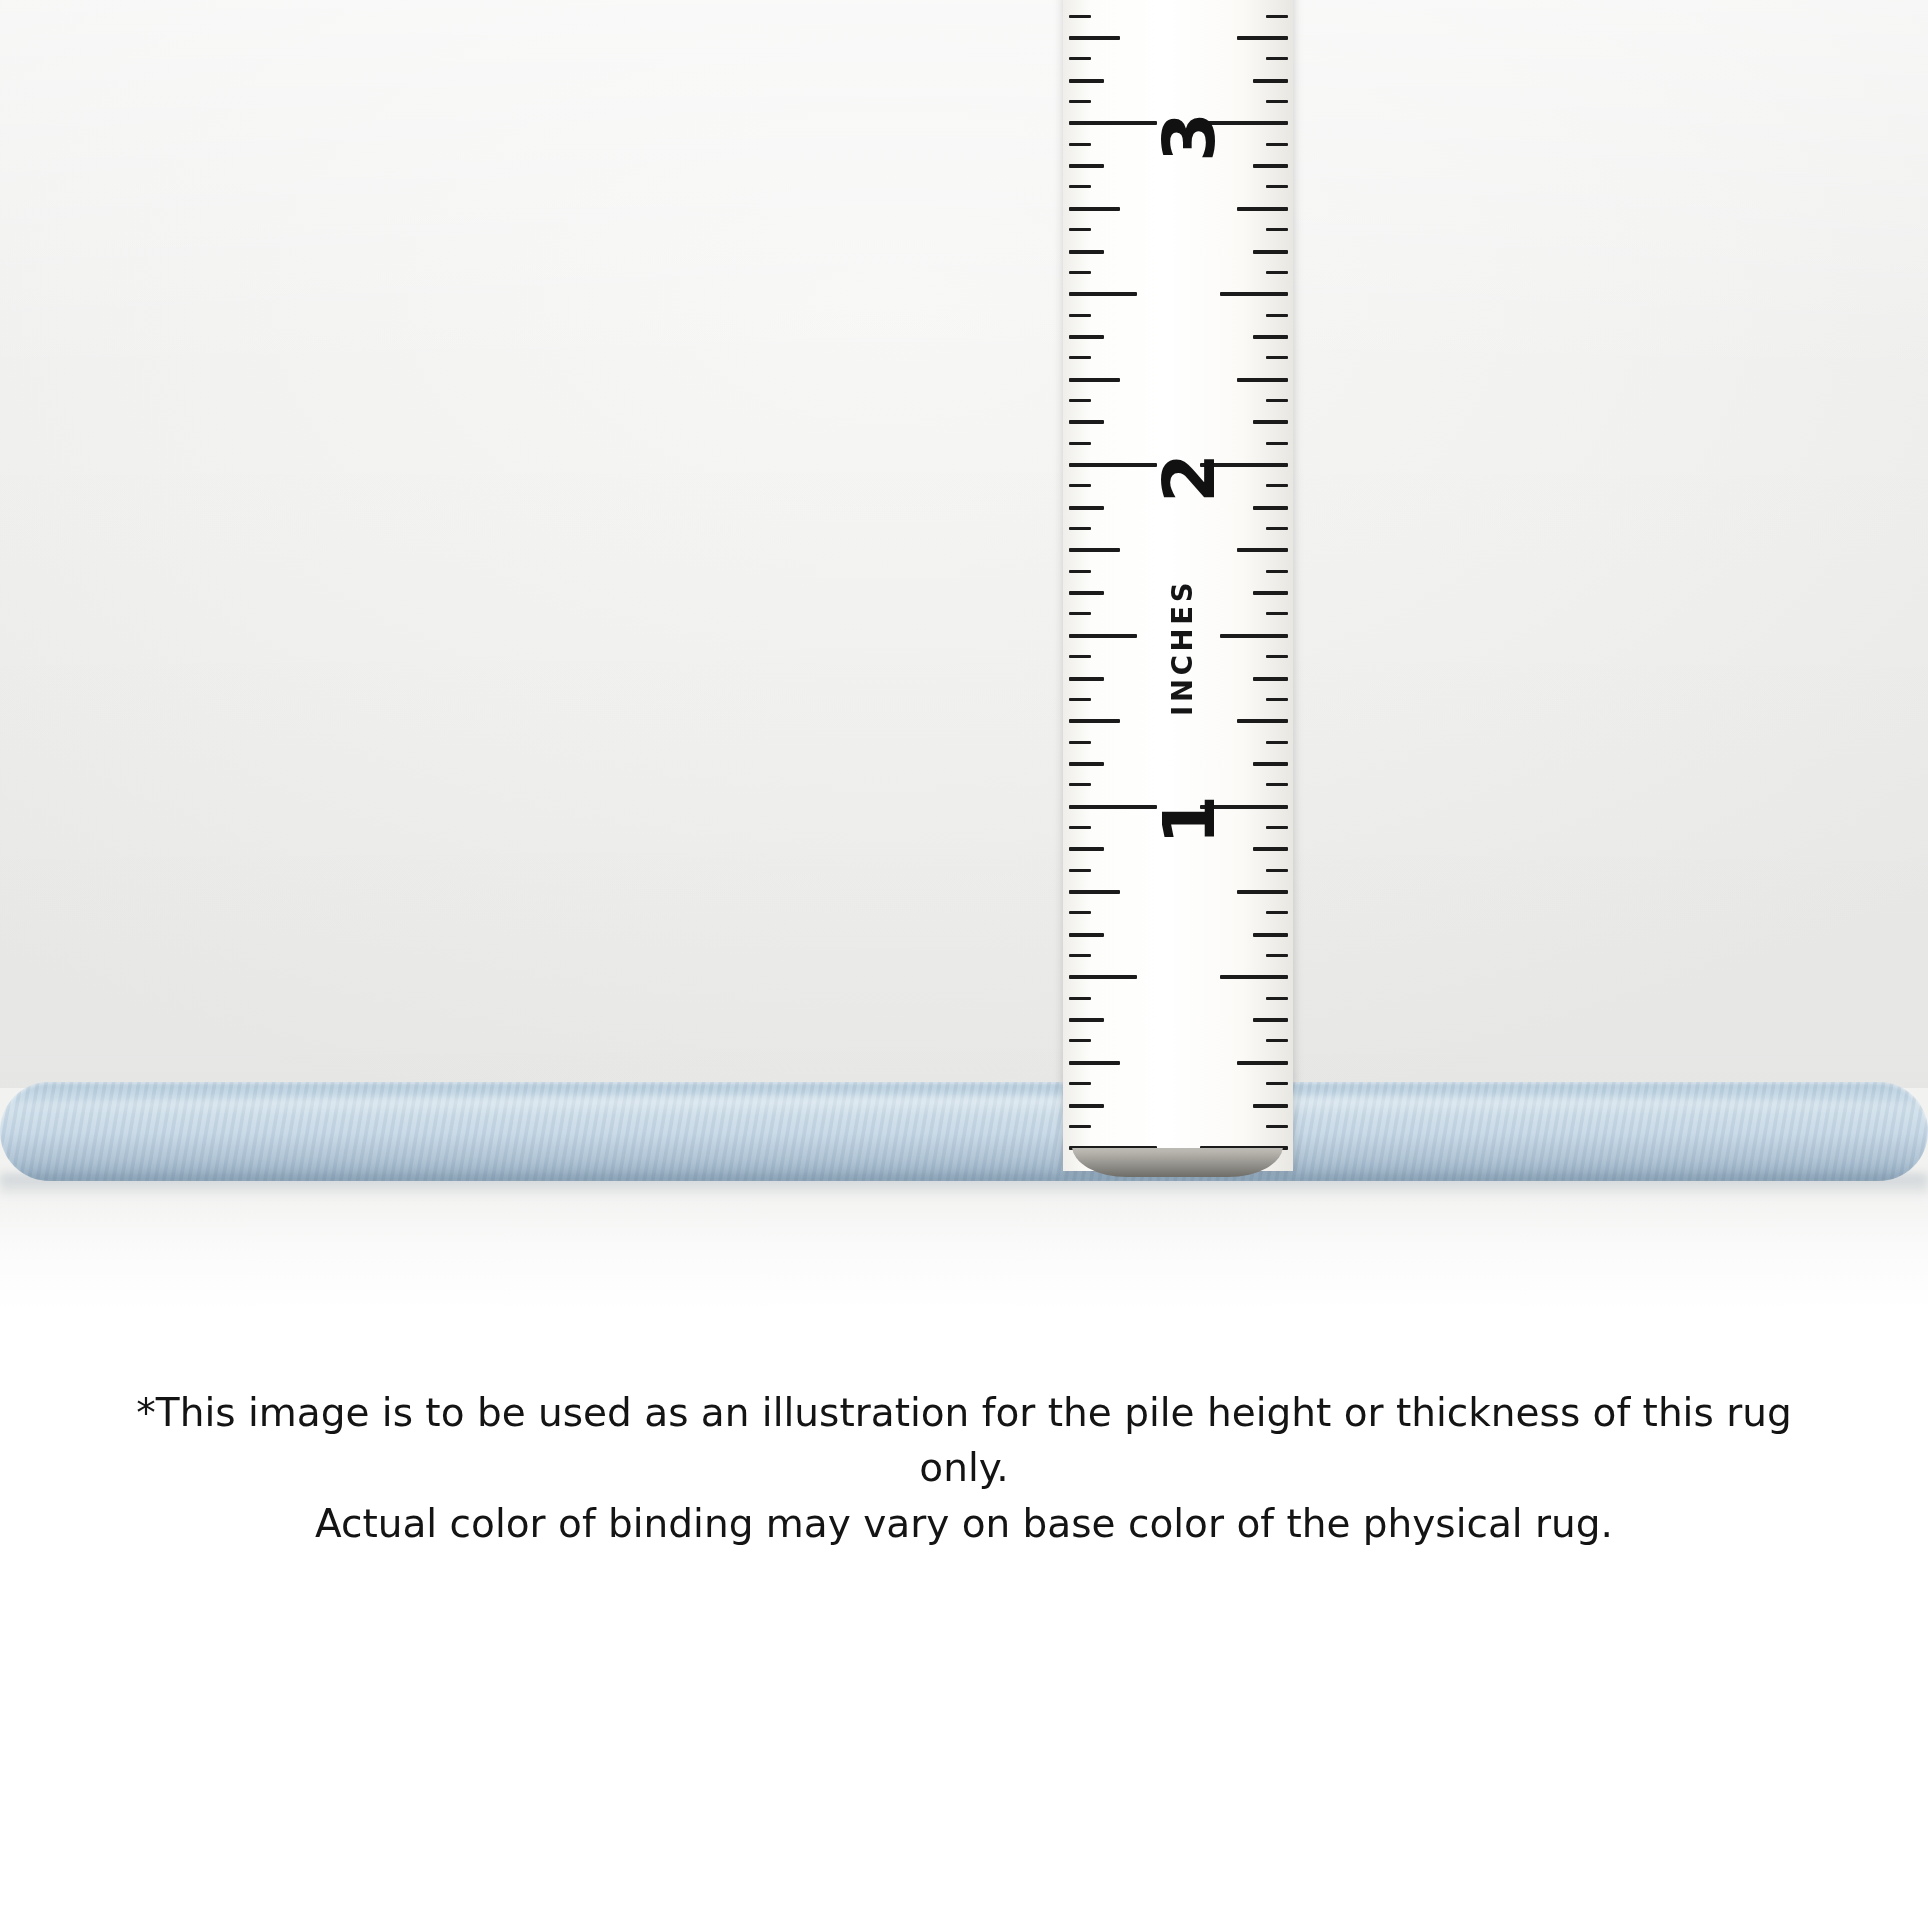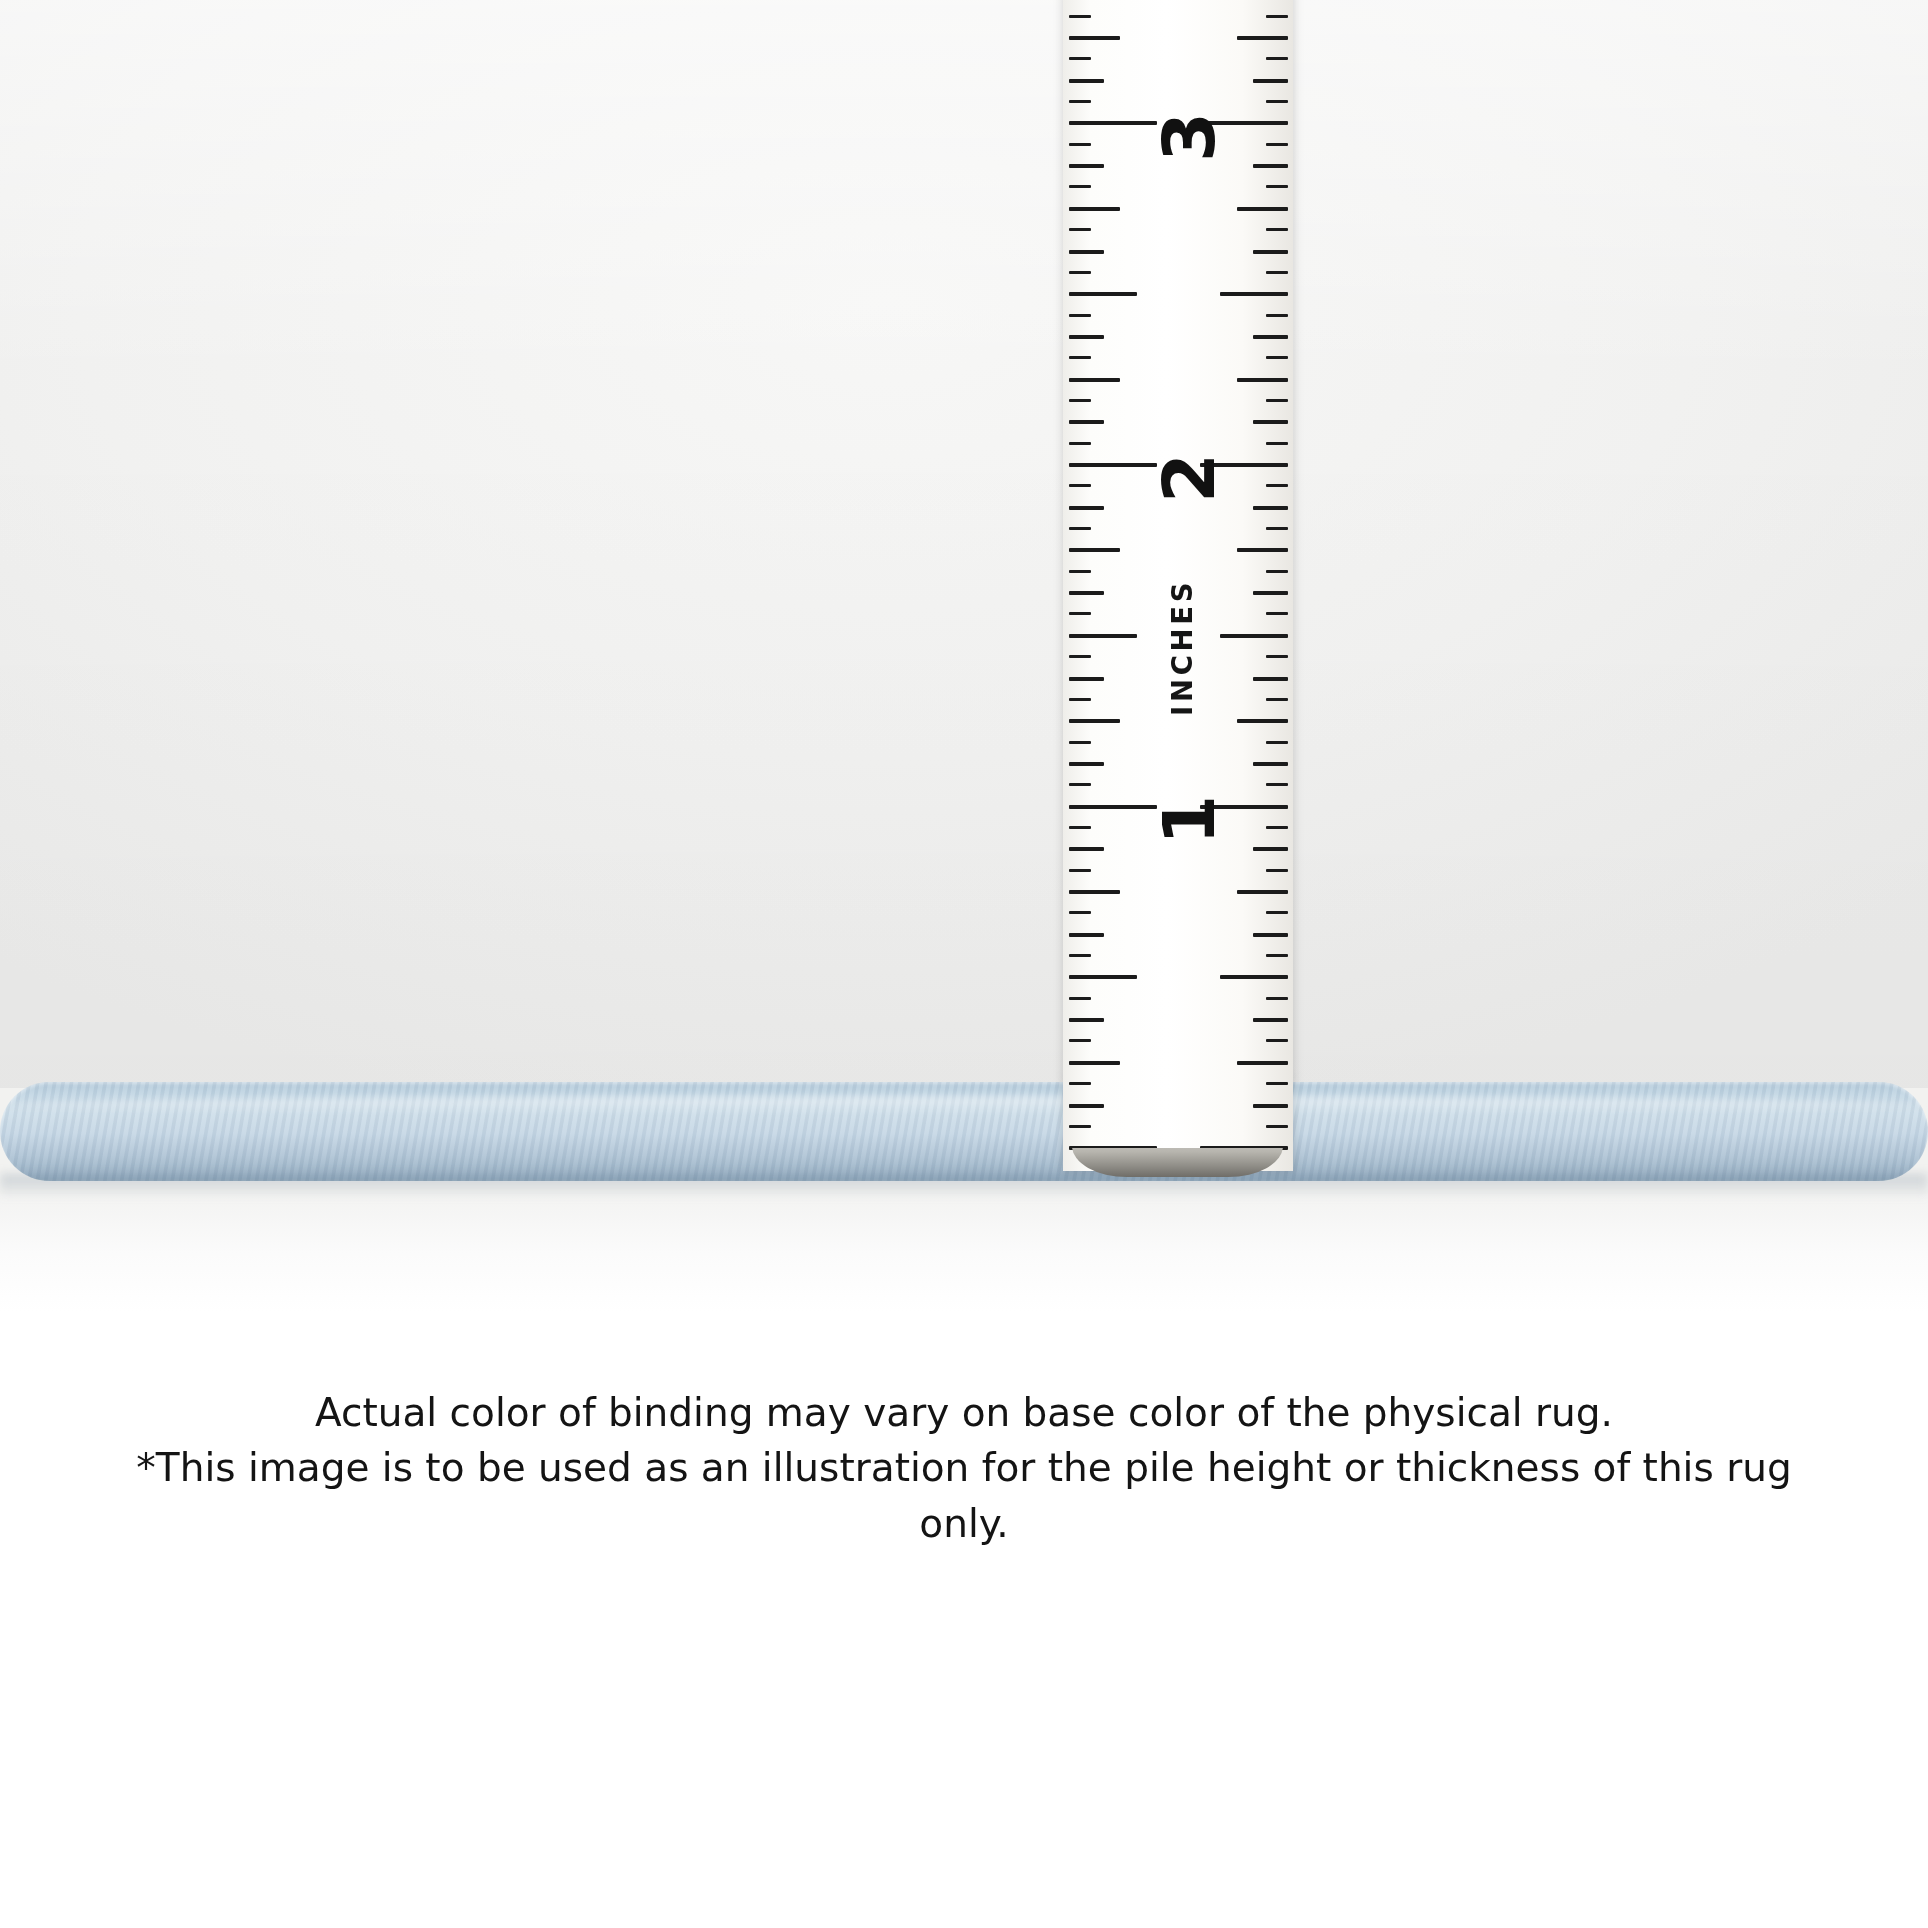--- a/index.html
+++ b/index.html
@@ -374,18 +374,18 @@
           </div>
       </div>
     </div>
     <div class="tape-tip">
       <div class="tape-tip-metal"></div>
     </div>
 
   </div>
 
   <div class="caption">
+    <span class="caption-line">*This image is to be used as an illustration for the pile height or thickness of this rug only.</span>
     <span class="caption-line">Actual color of binding may vary on base color of the physical rug.</span>
-    <span class="caption-line">*This image is to be used as an illustration for the pile height or thickness of this rug only.</span>
   </div>
 
 </div>
 
 
 </body></html>

